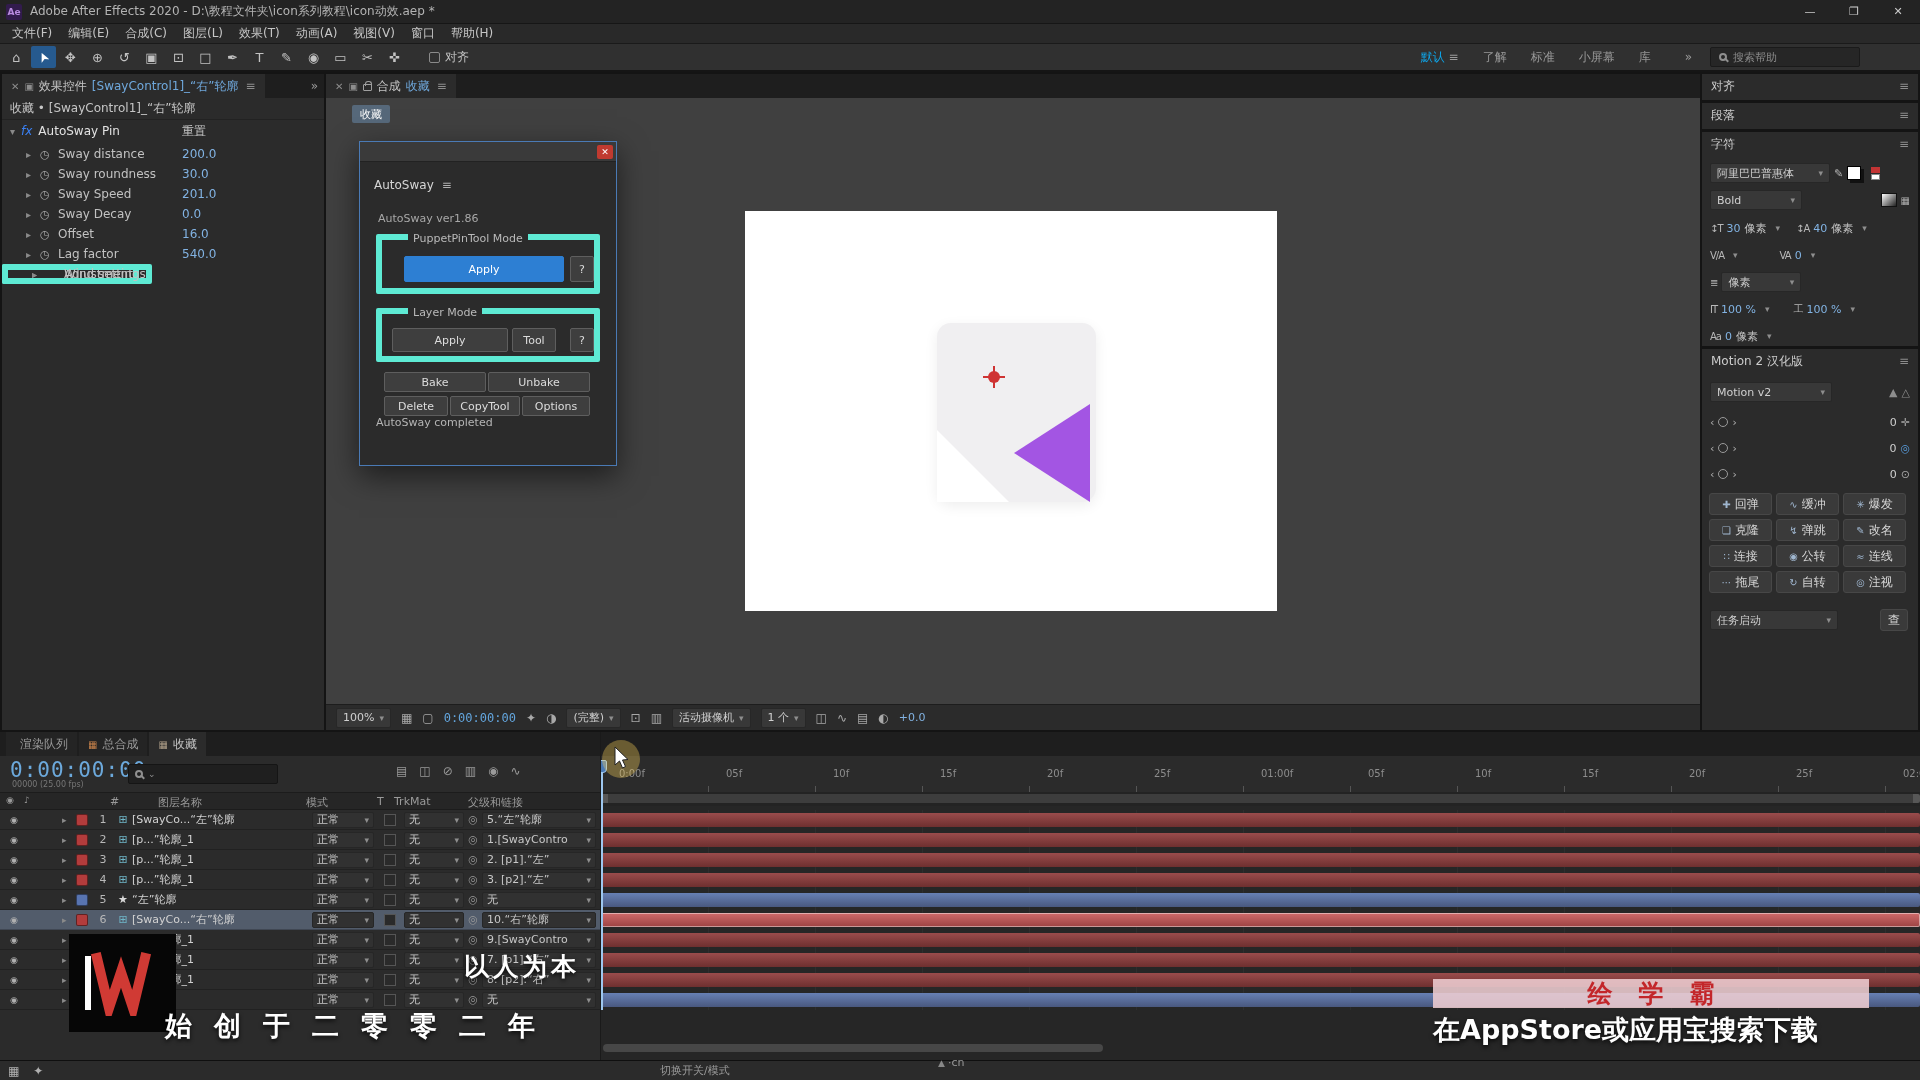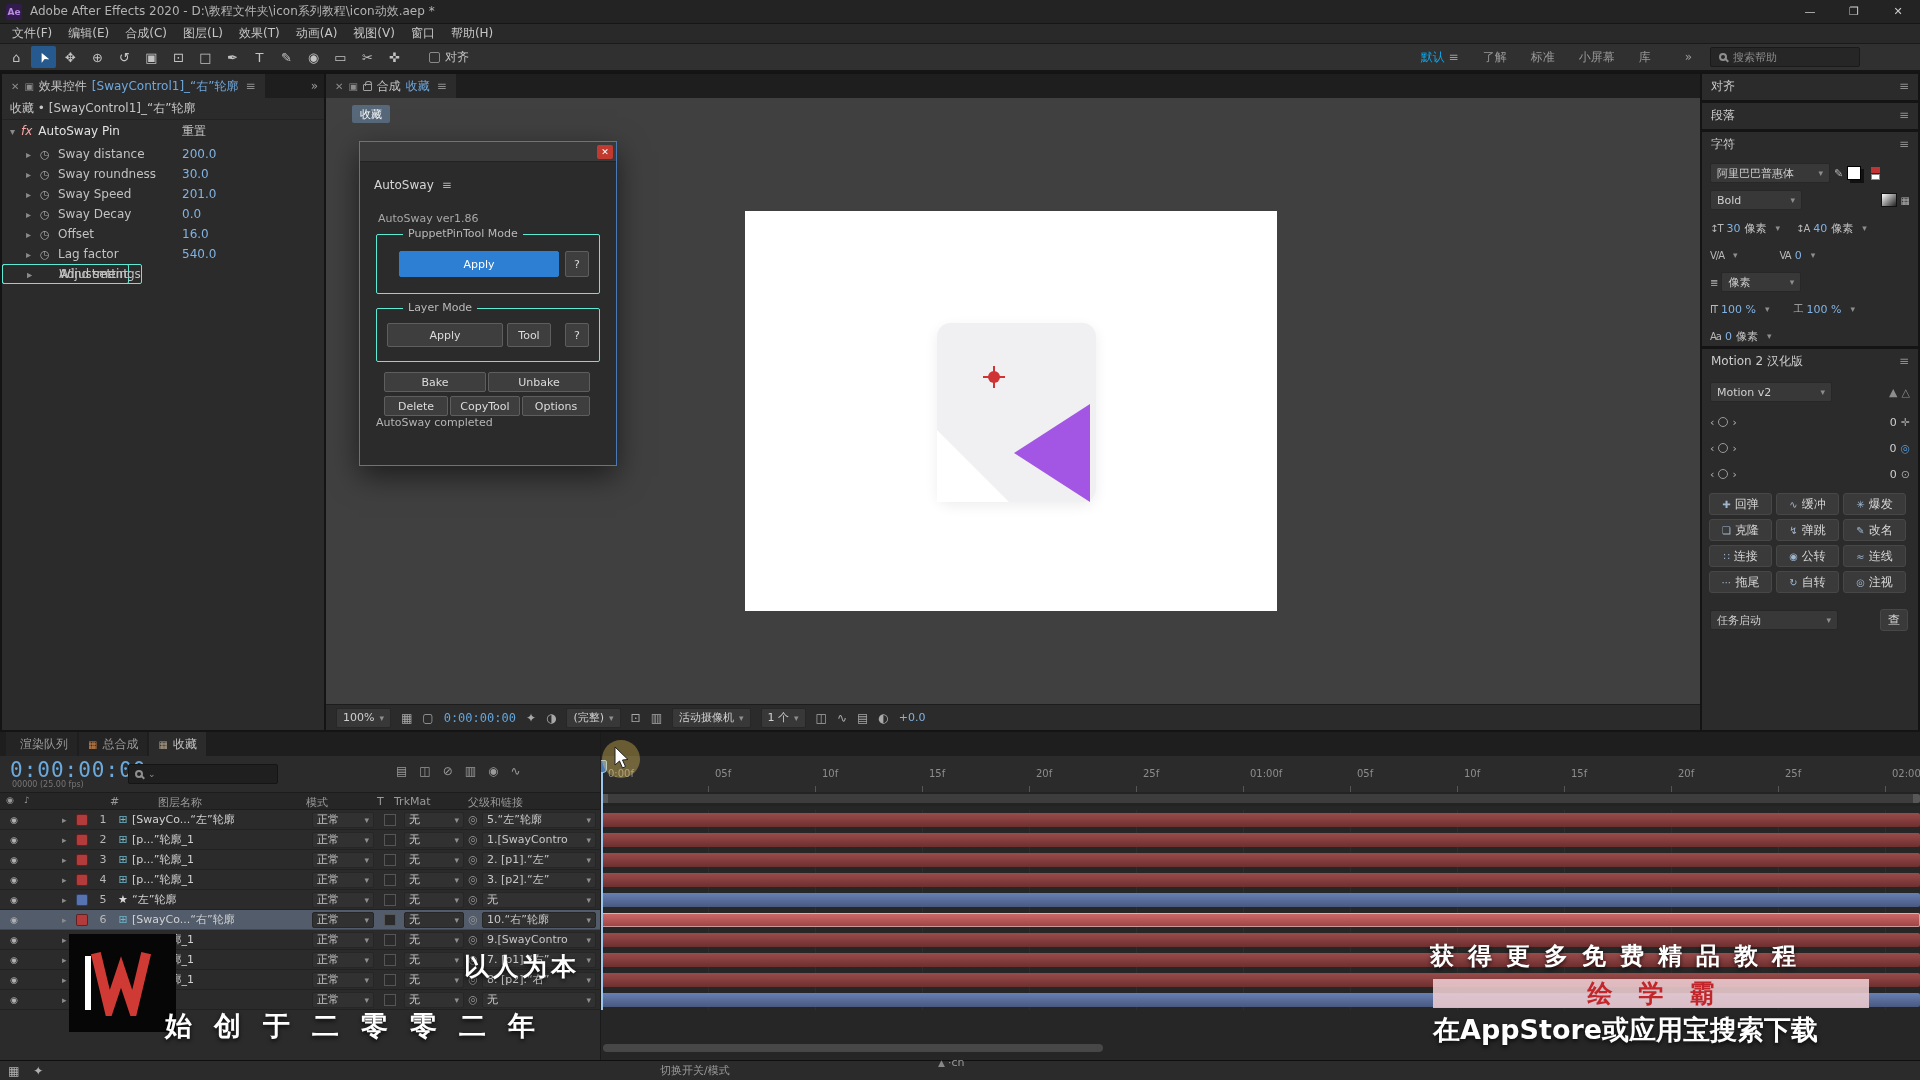--- a/index.html
+++ b/index.html
@@ -53,21 +53,21 @@
 .lock{width:9px;height:7px;border:1px solid #a0a0a0;border-radius:1px;position:relative;margin-top:3px}
 .lock::before{content:"";position:absolute;top:-4px;left:1px;width:5px;height:4px;border:1px solid #a0a0a0;border-bottom:none;border-radius:3px 3px 0 0}
 
 
 .dd{display:inline-flex;align-items:center;justify-content:space-between;background:#383838;border:1px solid #272727;border-radius:2px;height:20px;padding:0 6px;color:#d0d0d0;font-size:11px;white-space:nowrap}
 .cv{color:#8e8e8e;font-size:9px;margin-left:5px}
 
 
 .ec-bread{position:absolute;left:0;top:24px;right:0;height:22px;display:flex;align-items:center;padding:0 8px;border-bottom:1px solid #222;font-size:12px;color:#c6c6c6}
 .ec-head{position:absolute;left:0;top:46px;right:0;height:22px;display:flex;align-items:center;padding:0 8px;font-size:12px}
-.fx{font-style:italic;color:#fca5a5;margin:0 6px}
+.fx{font-style:italic;color:#3b82f6;margin:0 6px}
 .ec-reset{position:absolute;left:180px;color:#c6c6c6}
 .props{position:absolute;left:0;top:70px;right:0}
 .prow{height:20px;display:flex;align-items:center;padding-left:24px;position:relative;font-size:12px}
 .p-chev{width:14px;color:#8a8a8a;font-size:10px}
 .p-sw{width:18px;color:#a8a8a8;font-size:11px}
 .p-name{color:#c2c2c2}
 .p-val{position:absolute;left:180px}
 .prow.grp .p-sw{visibility:hidden}
 
 
@@ -80,21 +80,21 @@
 .pin{position:absolute;left:243px;top:160px;width:12px;height:12px;background:#cf3333;border-radius:50%}
 .pin::before{content:"";position:absolute;left:-5px;top:5px;width:22px;height:2px;background:#cf3333}
 .pin::after{content:"";position:absolute;top:-5px;left:5px;height:22px;width:2px;background:#cf3333}
 
 
 .dlg{position:absolute;left:33px;top:43px;width:258px;height:325px;box-shadow:0 10px 28px rgba(0,0,0,0.55);background:#2b2b2b;border:1px solid #4a7ab5}
 .dlg-title{position:absolute;left:0;top:0;right:0;height:20px;background:#3a3a3a;border-bottom:1px solid #222}
 .dlg-x{position:absolute;right:3px;top:3px;width:16px;height:14px;background:#c03a30;color:#fff;font-size:9px;display:flex;align-items:center;justify-content:center;border-radius:2px}
 .dlg-menu-row{position:absolute;left:14px;top:36px;display:flex;align-items:center;gap:8px;color:#d6d6d6;font-size:12px}
 .dlg-ver{position:absolute;left:18px;top:70px;color:#a8a8a8;font-size:11px}
-.grp{position:absolute;border:1px solid #5eead4;border-radius:2px}
+.grp{position:absolute;border:6px solid #5eead4;border-radius:2px}
 .glabel{position:absolute;top:-8px;left:26px;background:#2b2b2b;padding:0 5px;font-size:11px;color:#b9b9b9;white-space:nowrap}
 .dbtn{position:absolute;background:#3e3e3e;border:1px solid #5e5e5e;color:#dcdcdc;font-size:11px;display:flex;align-items:center;justify-content:center;border-radius:2px;font-family:inherit}
 .dbtn.primary{background:#2d7fd3;border-color:#2d7fd3;color:#fff}
 .dlg-status{position:absolute;left:16px;top:274px;color:#b5b5b5;font-size:11px}
 
 
 .cbot{position:absolute;left:0;bottom:0;right:0;height:26px;background:#2b2b2b;border-top:1px solid #1d1d1d;display:flex;align-items:center;gap:10px;padding:0 10px;font-size:11px}
 .cbot .ic{font-size:12px;color:#a8a8a8}
 .tc-small{color:#63a5dd;font-family:"DejaVu Sans Mono","Liberation Mono",monospace;font-size:12px}
 
@@ -129,21 +129,21 @@
 .lr-type{width:18px;text-align:center}
 .lr-name{flex:1;color:#d2d2d2;white-space:nowrap;overflow:hidden}
 .lr-dd{display:flex;align-items:center;justify-content:space-between;height:16px;background:#313131;border:1px solid #262626;border-radius:2px;padding:0 4px;color:#c8c8c8}
 .lr-mode{width:62px;flex:0 0 62px}
 .lr-t{width:12px;height:12px;flex:0 0 12px;background:#2a2a2a;border:1px solid #555;margin:0 8px 0 10px}
 .lr-trk{width:60px;flex:0 0 60px}
 .lr-link{width:18px;flex:0 0 18px;font-size:11px;color:#9a9a9a}
 .lr-parent{width:114px;flex:0 0 114px;margin-right:4px}
 
 .ruler{position:absolute;left:0;top:24px;right:0;height:36px;background:#2b2b2b;display:flex}
-.rlabel{flex:0 0 107px;width:107px;font-size:10px;color:#8d8d8d;position:relative;padding-top:12px;padding-left:7px}
+.rlabel{flex:0 0 107px;width:107px;font-size:10px;color:#8d8d8d;position:relative;padding-top:12px;padding-left:18px}
 .rlabel::after{content:"";position:absolute;left:0;bottom:0;width:1px;height:6px;background:#555}
 .workarea{position:absolute;left:0;top:60px;right:0;height:14px;background:#232323}
 .wabar{position:absolute;left:0;top:2px;right:0;height:9px;background:#3d3d3d;border-radius:2px;border-left:7px solid #575757;border-right:7px solid #575757}
 .bars{position:absolute;left:0;top:78px;right:0;height:200px;background:repeating-linear-gradient(90deg,rgba(255,255,255,0.035) 0 1px,transparent 1px 107px)}
 .brow{height:20px;position:relative}
 .tbar{position:absolute;left:0;right:0;top:3px;height:14px;border-radius:2px}
 .brow.selected .tbar{box-shadow:inset 0 0 0 1px rgba(255,255,255,0.45)}
 .cti{position:absolute;left:0;top:28px;width:2px;height:250px;background:#9ec7ef}
 .cti-head{position:absolute;left:-4px;top:0;width:10px;height:13px;background:#4a7ab5;border:1px solid #9ec7ef;border-radius:2px 2px 4px 4px}
 .hscroll{position:absolute;left:2px;top:312px;width:500px;height:8px;background:#474747;border-radius:4px}
@@ -965,21 +965,20 @@
   </div>
 
   <div class="wm wm-logo">
     <svg width="84" height="66" viewBox="0 0 42 33">
       <rect x="2" y="3" width="3" height="27" fill="#ffffff"></rect>
       <path d="M8 4 L14 29 L20 11 L26 29 L32 4" fill="none" stroke="#d03a34" stroke-width="5" stroke-linecap="square"></path>
     </svg>
   </div>
   <div class="wm wm-t1b">以人为本</div>
   <div class="wm wm-t2">始创于二零零二年</div>
-  <div class="wm wm-r1">获得更多免费精品教程</div>
   <div class="wm wm-rbar">绘学霸</div>
   <div class="wm wm-r2">在AppStore或应用宝搜索下载</div>
   <div class="wm wm-cn">
     <span style="color:#888;font-size:9px">▲</span>
     <span>·cn</span>
   </div>
 
 </div>
 
 </body></html>

